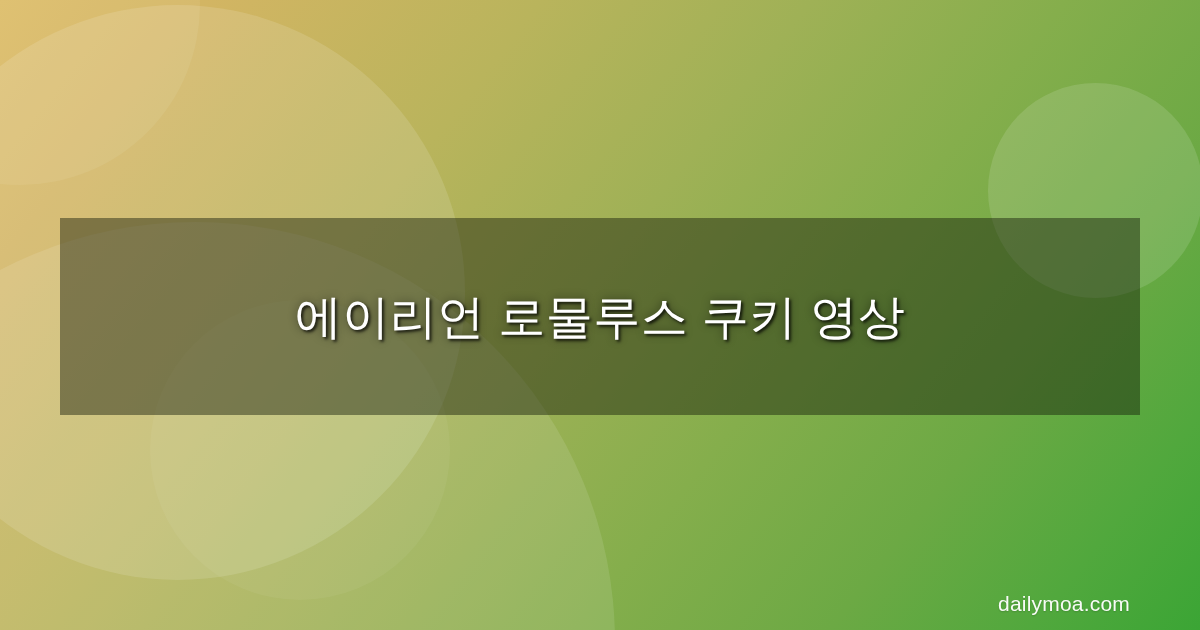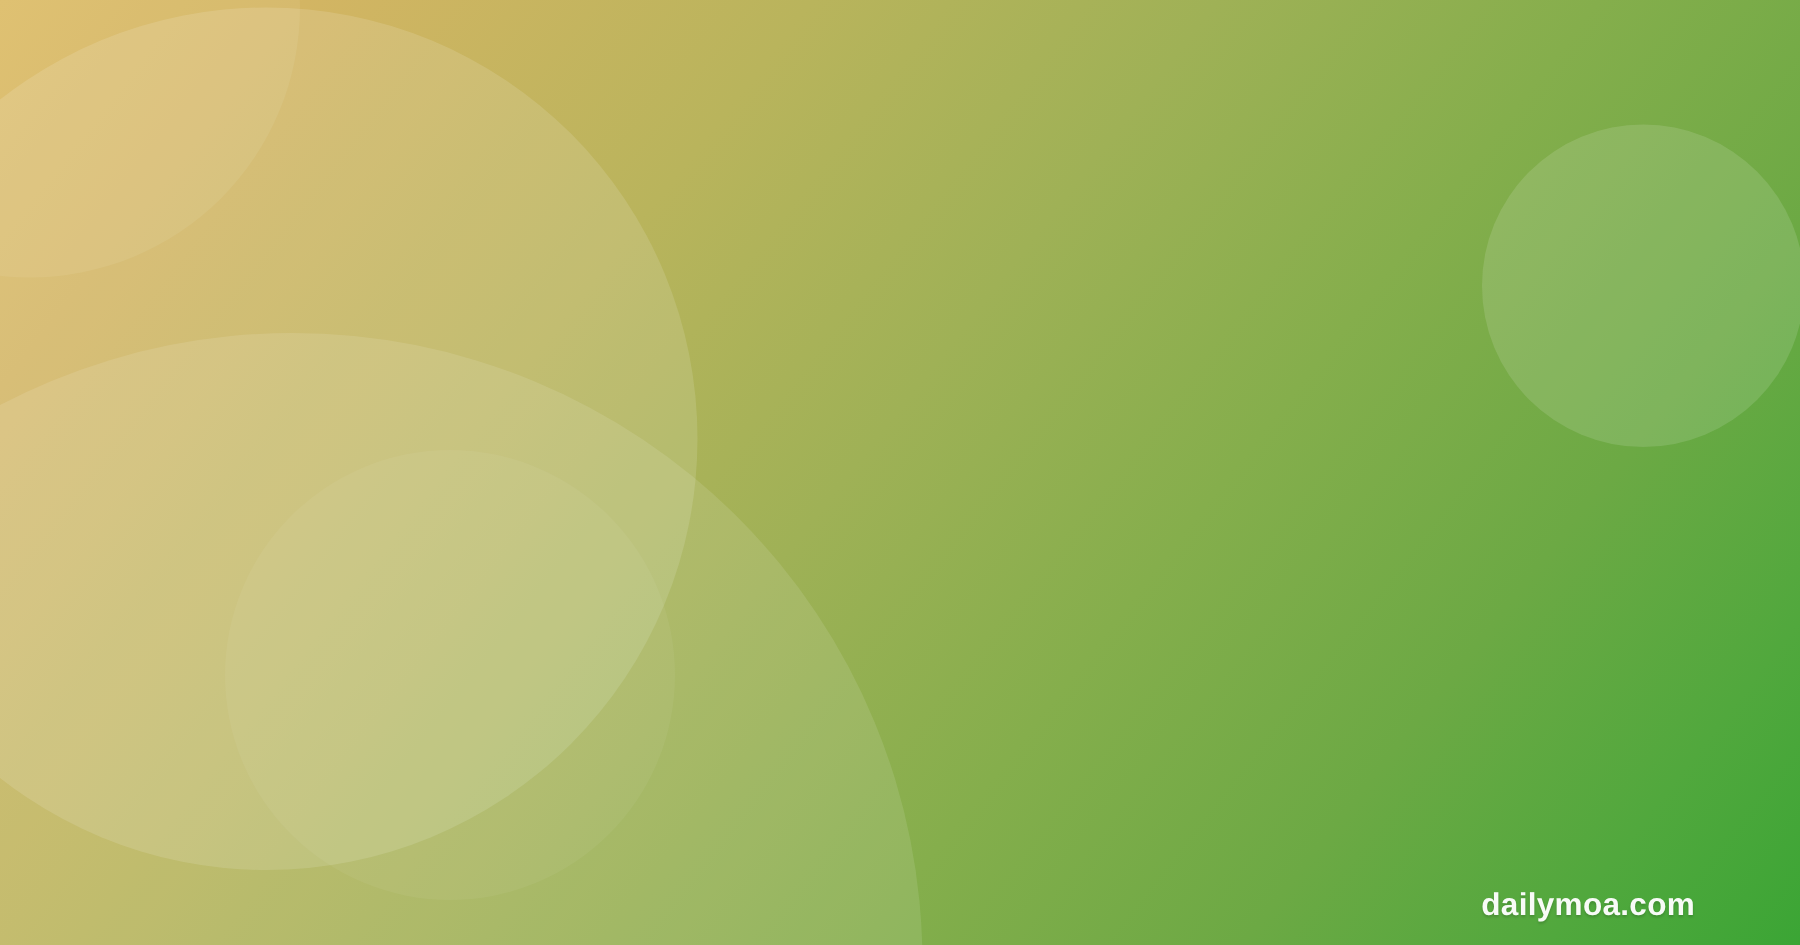--- a/index.html
+++ b/index.html
@@ -107,35 +107,38 @@
       0 0 10px rgba(0, 0, 0, 0.45);
   }
 
   
   #watermark {
     position: absolute;
     right: 70px;
     bottom: 14px;
     color: #ffffff;
     font-size: 21px;
-    font-weight: 700;
+    font-weight: 400;
     letter-spacing: 0.2px;
     opacity: 0.96;
     text-shadow: 0 1px 2px rgba(0, 0, 0, 0.18);
   }
 </style>
 </head>
 <body>
 
 <div id="card">
 
   <div id="bg-gradient"></div>
 
   <div class="blob" id="blob-top-left-small"></div>
   <div class="blob" id="blob-left-large"></div>
   <div class="blob" id="blob-bottom-left"></div>
   <div class="blob" id="blob-mid-small"></div>
   <div class="blob" id="blob-top-right"></div>
 
+  <div id="title-band">
+    <h1 id="title-text">에이리언 로물루스 쿠키 영상</h1>
+  </div>
 
   <div id="watermark">dailymoa.com</div>
 
 </div>
 
 </body></html>

